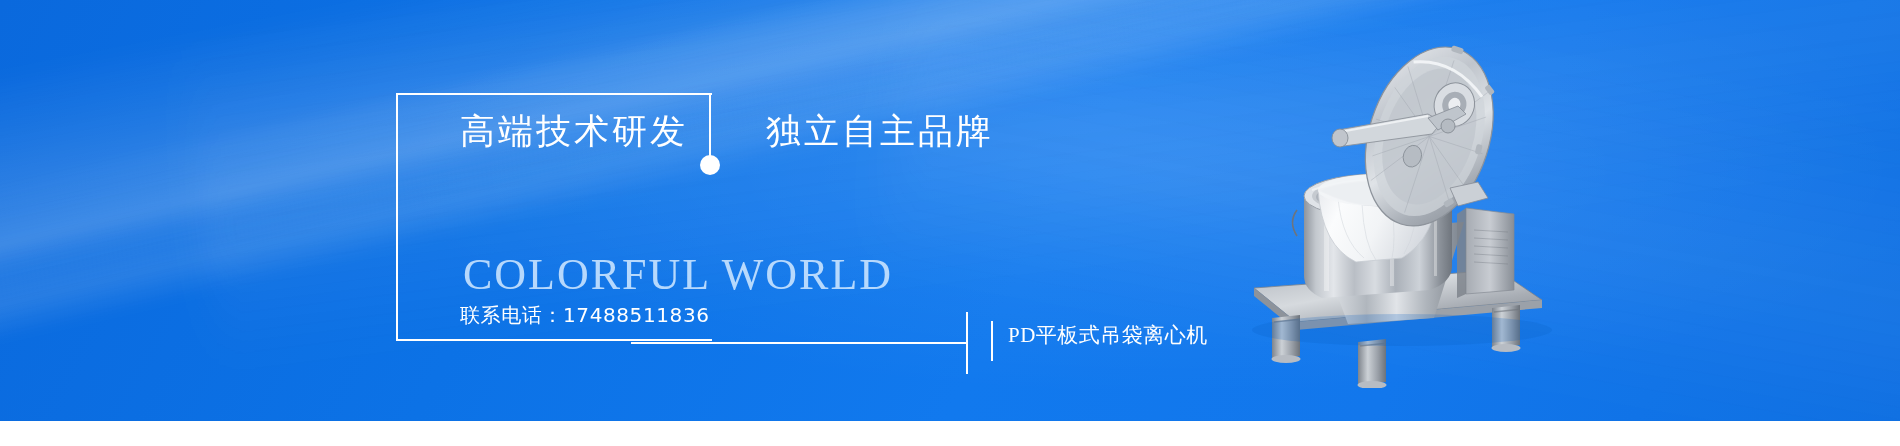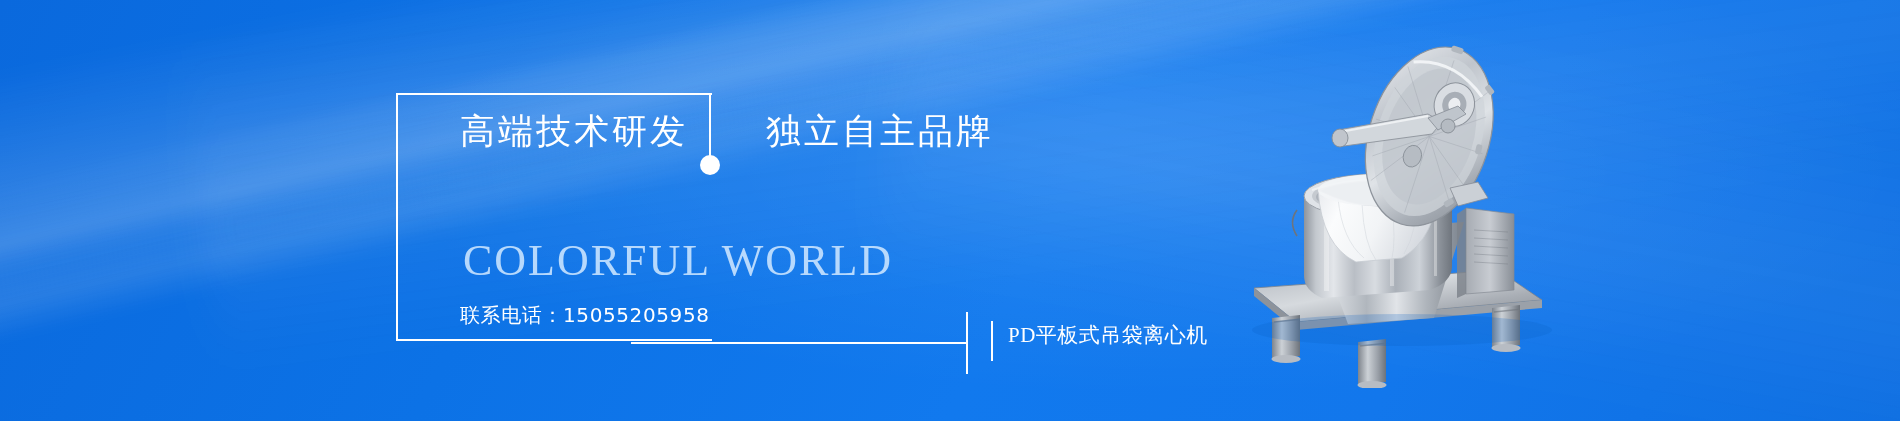--- a/index.html
+++ b/index.html
@@ -77,21 +77,21 @@
   #headline .gap{display:inline-block;width:78px;}
 
   #subline{
     position:absolute;left:463px;top:208px;
     font-family:"Liberation Serif","DejaVu Serif",serif;
     font-size:21px;letter-spacing:2.4px;
     color:rgba(208,230,255,.80);white-space:nowrap;line-height:1;
   }
 
   #bigline{
-    position:absolute;left:463px;top:239px;
+    position:absolute;left:463px;top:253px;
     font-family:"Liberation Serif","DejaVu Serif",serif;
     font-size:44px;letter-spacing:2px;
     color:rgba(205,230,255,.88);white-space:nowrap;line-height:1;
   }
 
   #phone{
     position:absolute;left:460px;top:305px;
     font-size:20px;color:#ffffff;letter-spacing:.6px;white-space:nowrap;line-height:1;
     font-family:"DejaVu Sans","Liberation Sans",sans-serif;
   }
@@ -127,21 +127,21 @@
   <div id="dot-stem"></div>
   <div id="dot"></div>
 
   <div id="headline">
     <span>高端技术研发</span><span class="gap"></span><span>独立自主品牌</span>
   </div>
 
 
   <div id="bigline">COLORFUL WORLD</div>
 
-  <div id="phone">联系电话：15055205958</div>
+  <div id="phone">联系电话：17488511836</div>
 
   <div id="cap-hline"></div>
   <div id="cap-vline"></div>
   <div id="cap-tick"></div>
   <div id="caption">PD平板式吊袋离心机</div>
 
   <div id="machine">
     <svg viewBox="0 0 340 370" xmlns="http://www.w3.org/2000/svg" aria-hidden="true">
       <defs>
         <linearGradient id="steelV" x1="0" y1="0" x2="1" y2="0">

